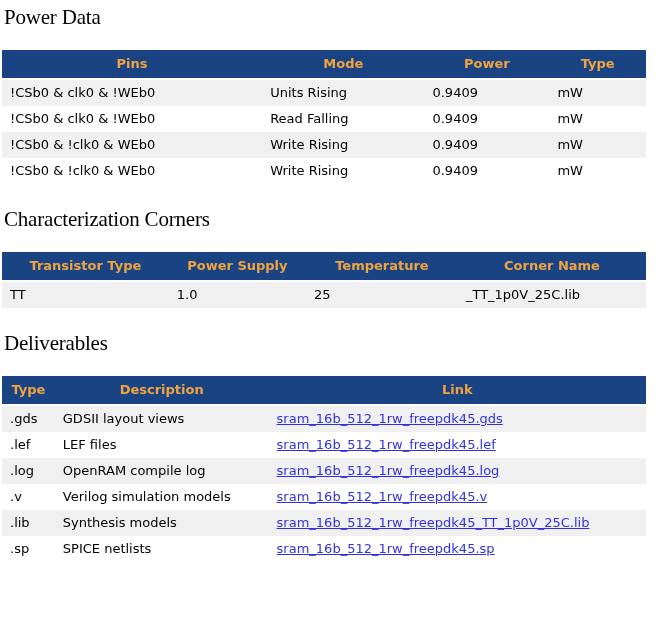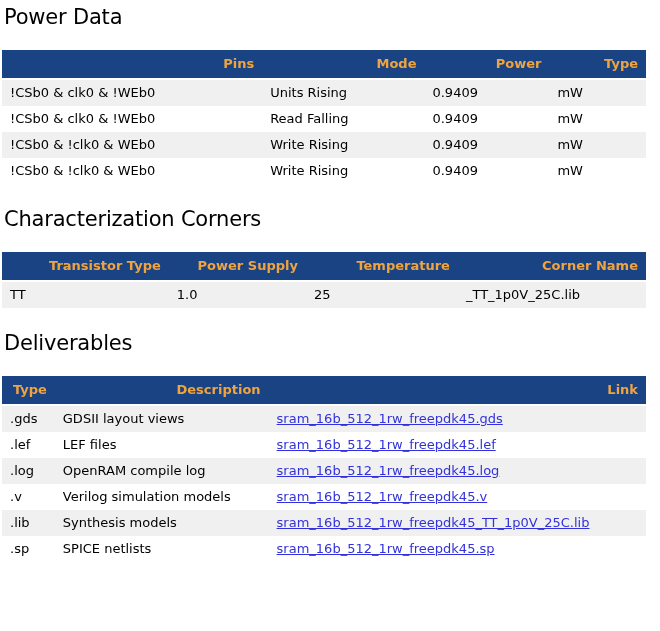--- a/index.html
+++ b/index.html
@@ -19,33 +19,34 @@
   }
   main{padding:0 0 0 2px;}
   h2{
     font-size:21px;
     line-height:26px;
     font-weight:500;
     color:var(--heading);
     margin:22px 0 20px 0;
     padding-left:2px;
     letter-spacing:-0.2px;
+    font-family:Liberation Serif, serif;
   }
   section:first-child h2{margin-top:4px;}
   table{
     border-collapse:collapse;
     table-layout:fixed;
     width:644px;
   }
   thead th{
     background:var(--header-bg);
     color:var(--header-text);
     font-size:13px;
     font-weight:bold;
-    text-align:right;
+    text-align:center;
     padding:6px 8px;
     line-height:16px;
     border-bottom:2px solid #ffffff;
     white-space:nowrap;
     overflow:hidden;
   }
   tbody td{
     padding:5px 8px;
     line-height:16px;
     white-space:nowrap;

